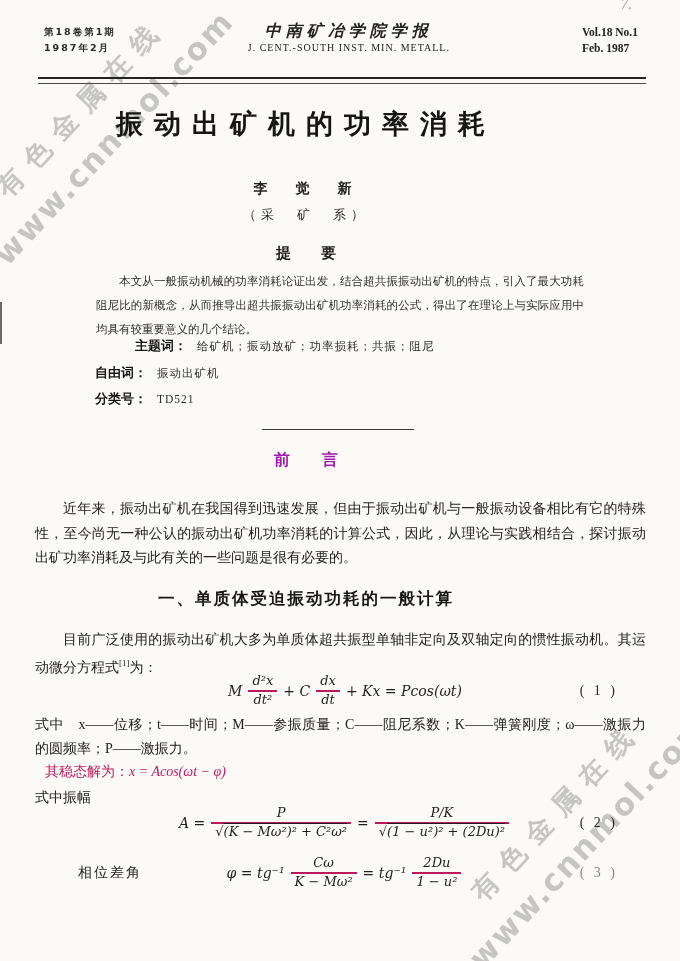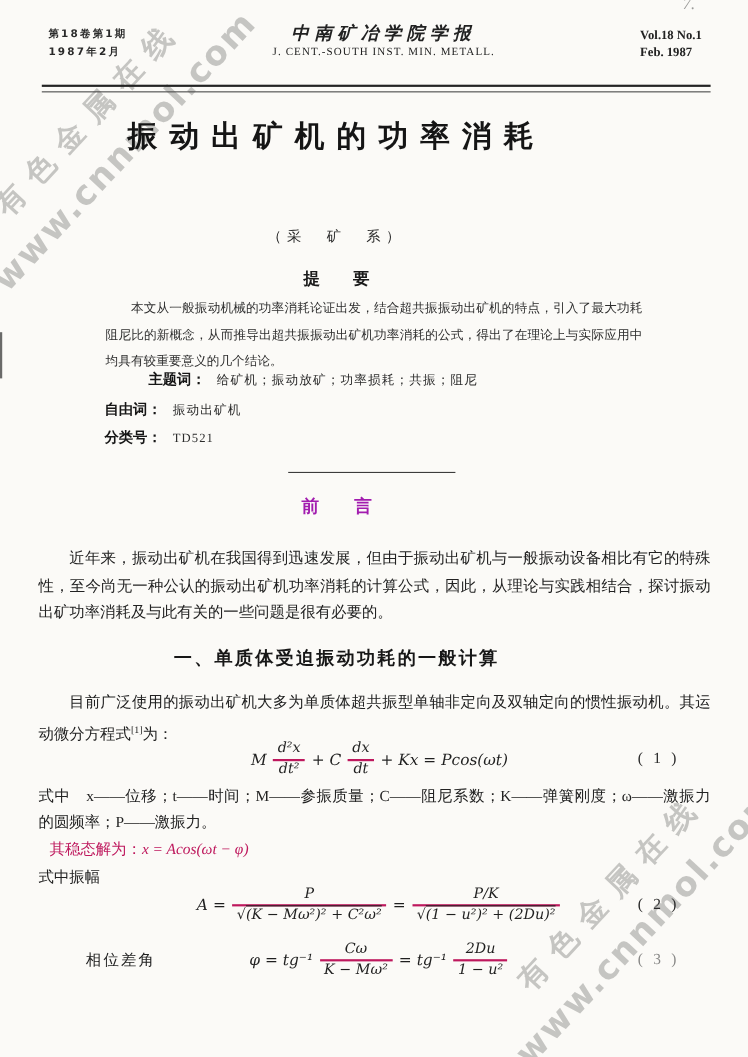--- a/index.html
+++ b/index.html
@@ -98,20 +98,21 @@
       <div class="en">J. CENT.-SOUTH INST. MIN. METALL.</div>
     </div>
     <div class="hdr-right">
       <div>Vol.18 No.1</div>
       <div>Feb. 1987</div>
     </div>
   </div>
   <div id="header-rule"></div>
 
   <div class="centered" id="title">振动出矿机的功率消耗</div>
+  <div class="centered" id="author">李　觉　新</div>
   <div class="centered" id="affiliation">（采　矿　系）</div>
 
   <div class="centered" id="abstract-heading">提　　要</div>
   <div id="abstract-text">本文从一般振动机械的功率消耗论证出发，结合超共振振动出矿机的特点，引入了最大功耗阻尼比的新概念，从而推导出超共振振动出矿机功率消耗的公式，得出了在理论上与实际应用中均具有较重要意义的几个结论。</div>
 
   <div class="meta-line" id="kw-line">
     <span class="meta-label">主题词：</span><span class="meta-value">给矿机；振动放矿；功率损耗；共振；阻尼</span>
   </div>
   <div class="meta-line" id="fw-line">
     <span class="meta-label">自由词：</span><span class="meta-value">振动出矿机</span>

